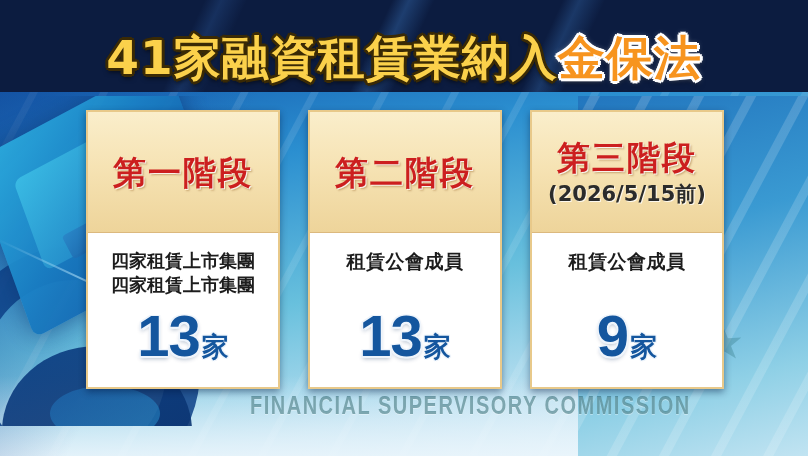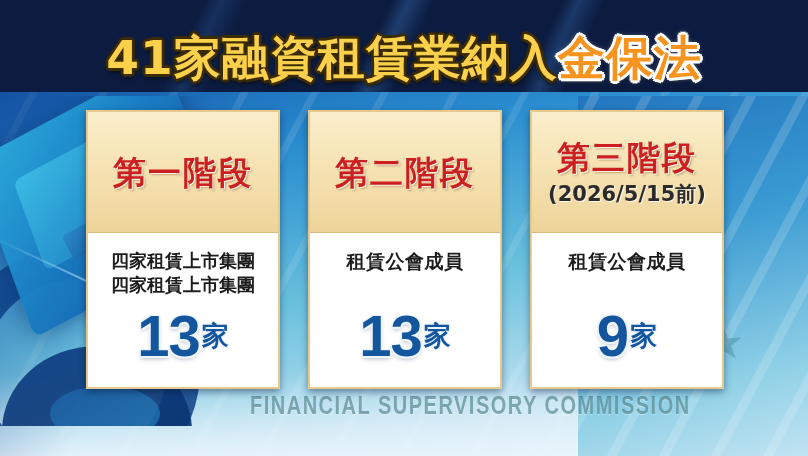--- a/index.html
+++ b/index.html
@@ -210,21 +210,21 @@
     padding:16px 6px 6px;
   }
   .desc{
     font-size:19px; font-weight:bold; color:#1d1d1d;
     line-height:1.32; text-align:center; letter-spacing:.5px;
     text-shadow:1px 1px 0 rgba(255,255,255,.9);
   }
   .desc.two-line{ font-size:18px; letter-spacing:0; }
   .count-wrap{
     margin-top:auto; margin-bottom:16px;
-    display:flex; align-items:center; justify-content:center;
+    display:flex; align-items:flex-end; justify-content:center;
   }
   .count-num{
     font-family:"Liberation Sans","DejaVu Sans",sans-serif;
     font-size:58px; font-weight:bold; color:#14569e;
     line-height:1;
     text-shadow:
       -1.5px -1.5px 0 #eef4fb, 1.5px -1.5px 0 #eef4fb,
       -1.5px 1.5px 0 #eef4fb, 1.5px 1.5px 0 #eef4fb,
       0 3px 4px rgba(0,40,90,.30);
     letter-spacing:-1px;

